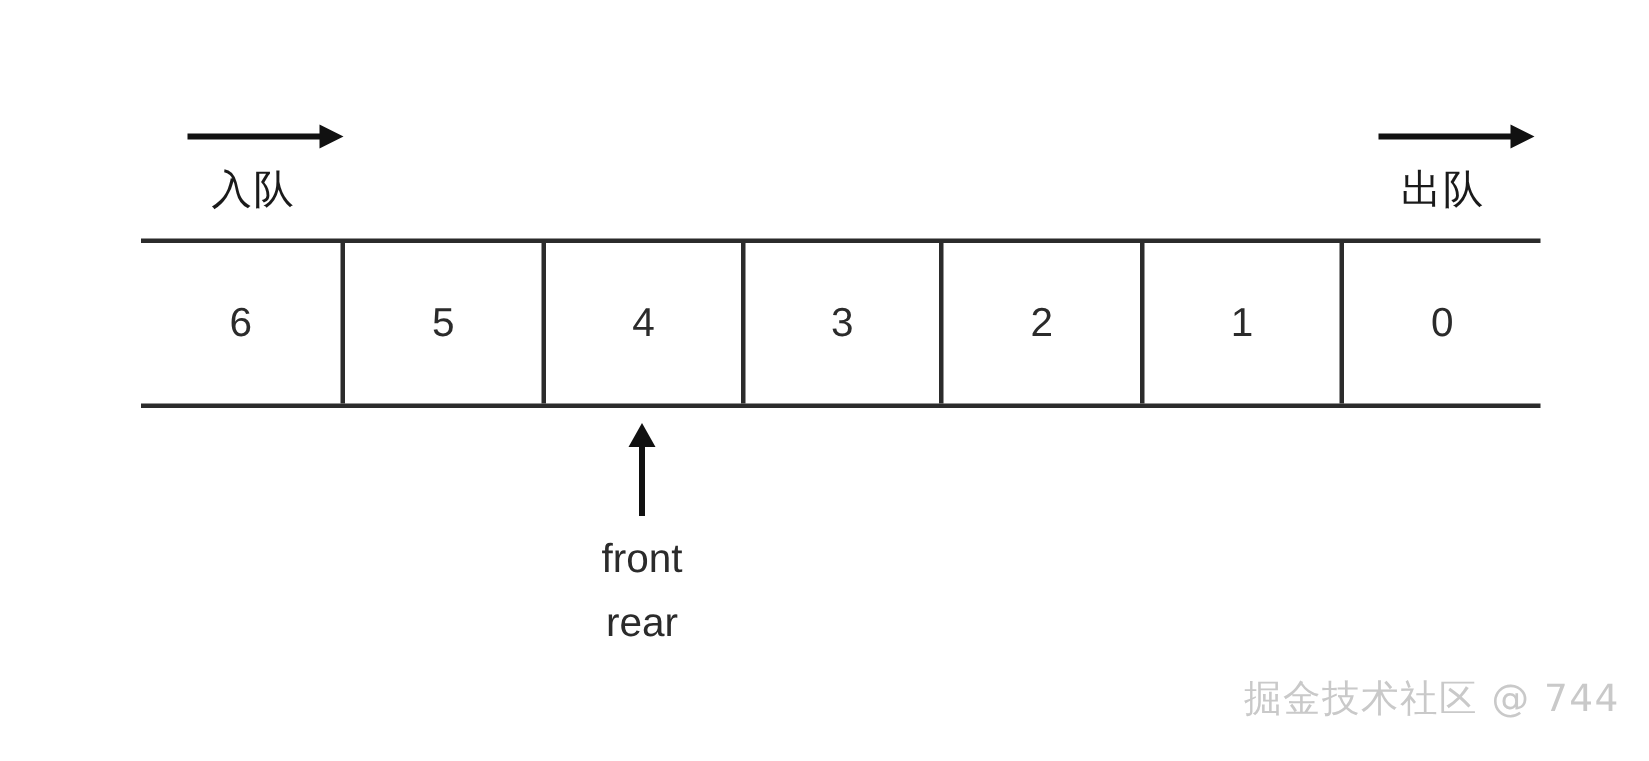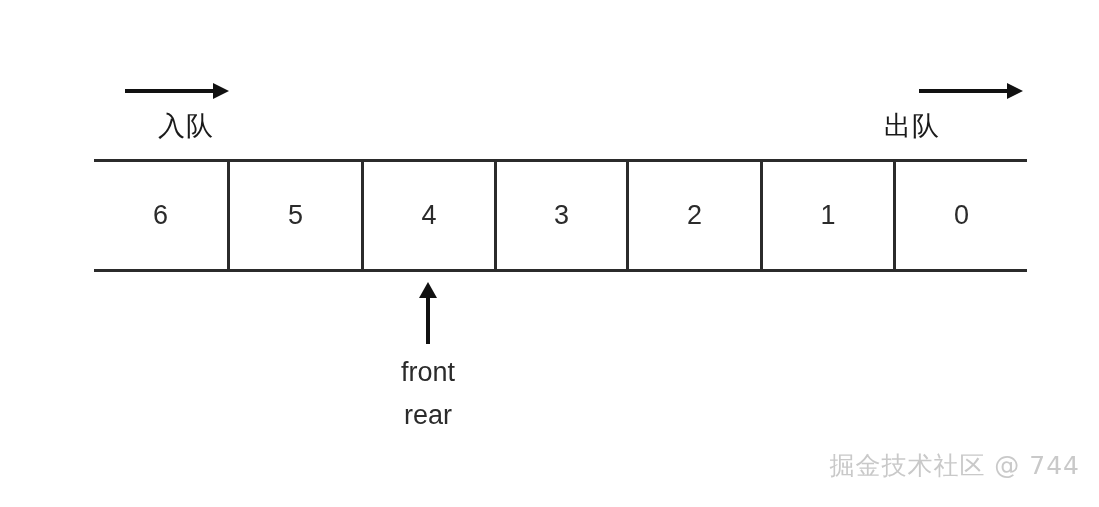--- a/index.html
+++ b/index.html
@@ -83,22 +83,22 @@
   #dequeue-arrow .head { left: 88px; }
 
   .cn-label {
     position: absolute;
     font-family: "DejaVu Sans", sans-serif;
     font-size: 27px;
     color: #1a1a1a;
     letter-spacing: 1px;
     white-space: nowrap;
   }
-  #enqueue-label { left: 158px; top: 108px; }
-  #dequeue-label { left: 884px; top: 108px; text-align: center; }
+  #enqueue-label { left: 141px; top: 108px; }
+  #dequeue-label { left: 934px; top: 108px; text-align: center; }
 
   
   #pointer-arrow {
     position: absolute;
     left: 419px;
     top: 282px;
     width: 18px;
     height: 62px;
   }
   #pointer-arrow .v-shaft {

